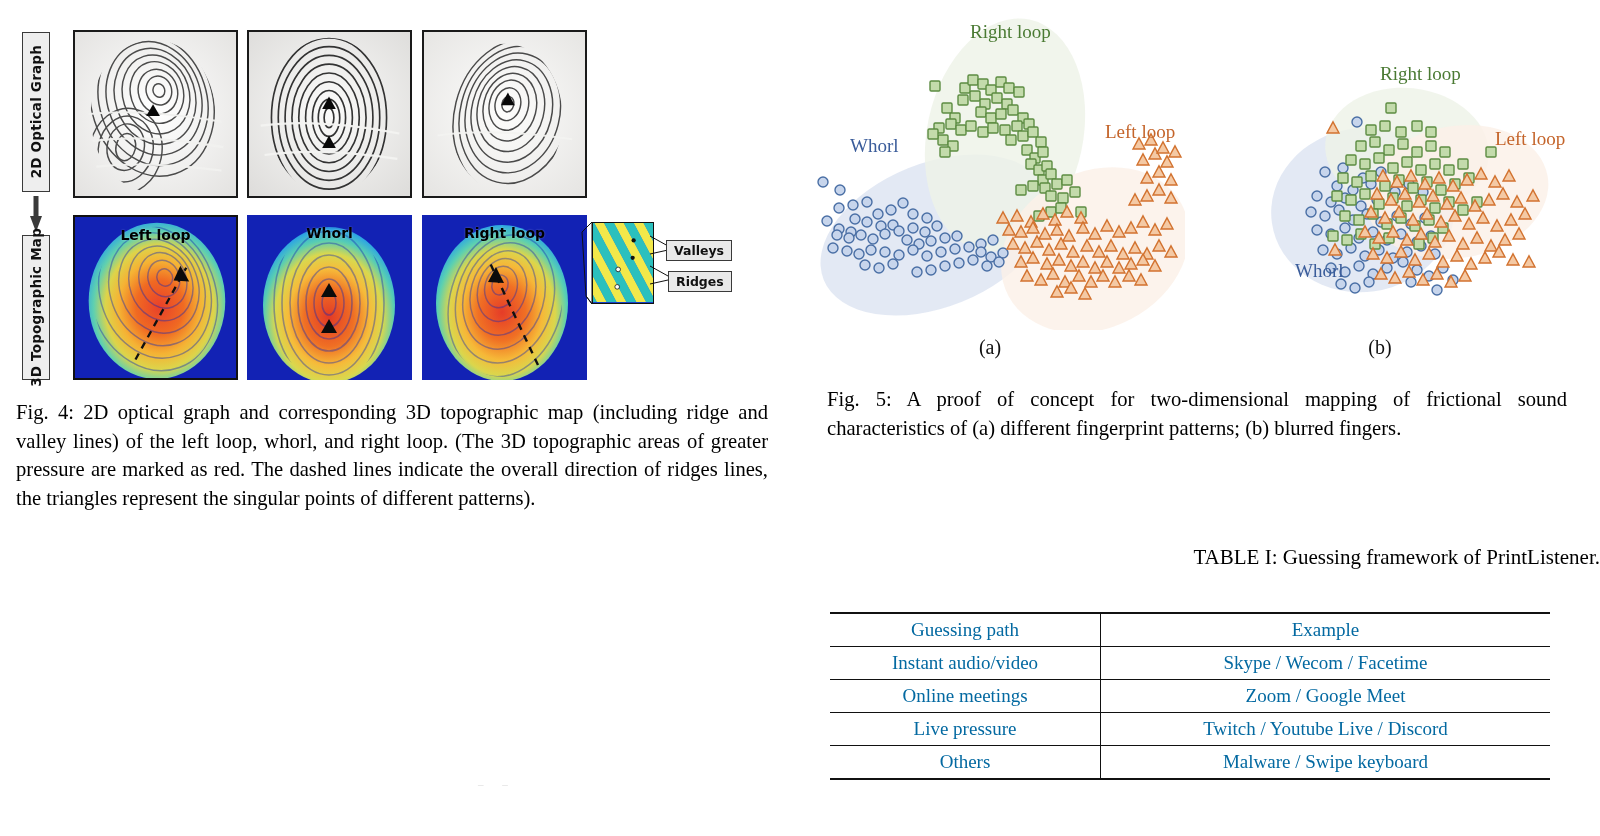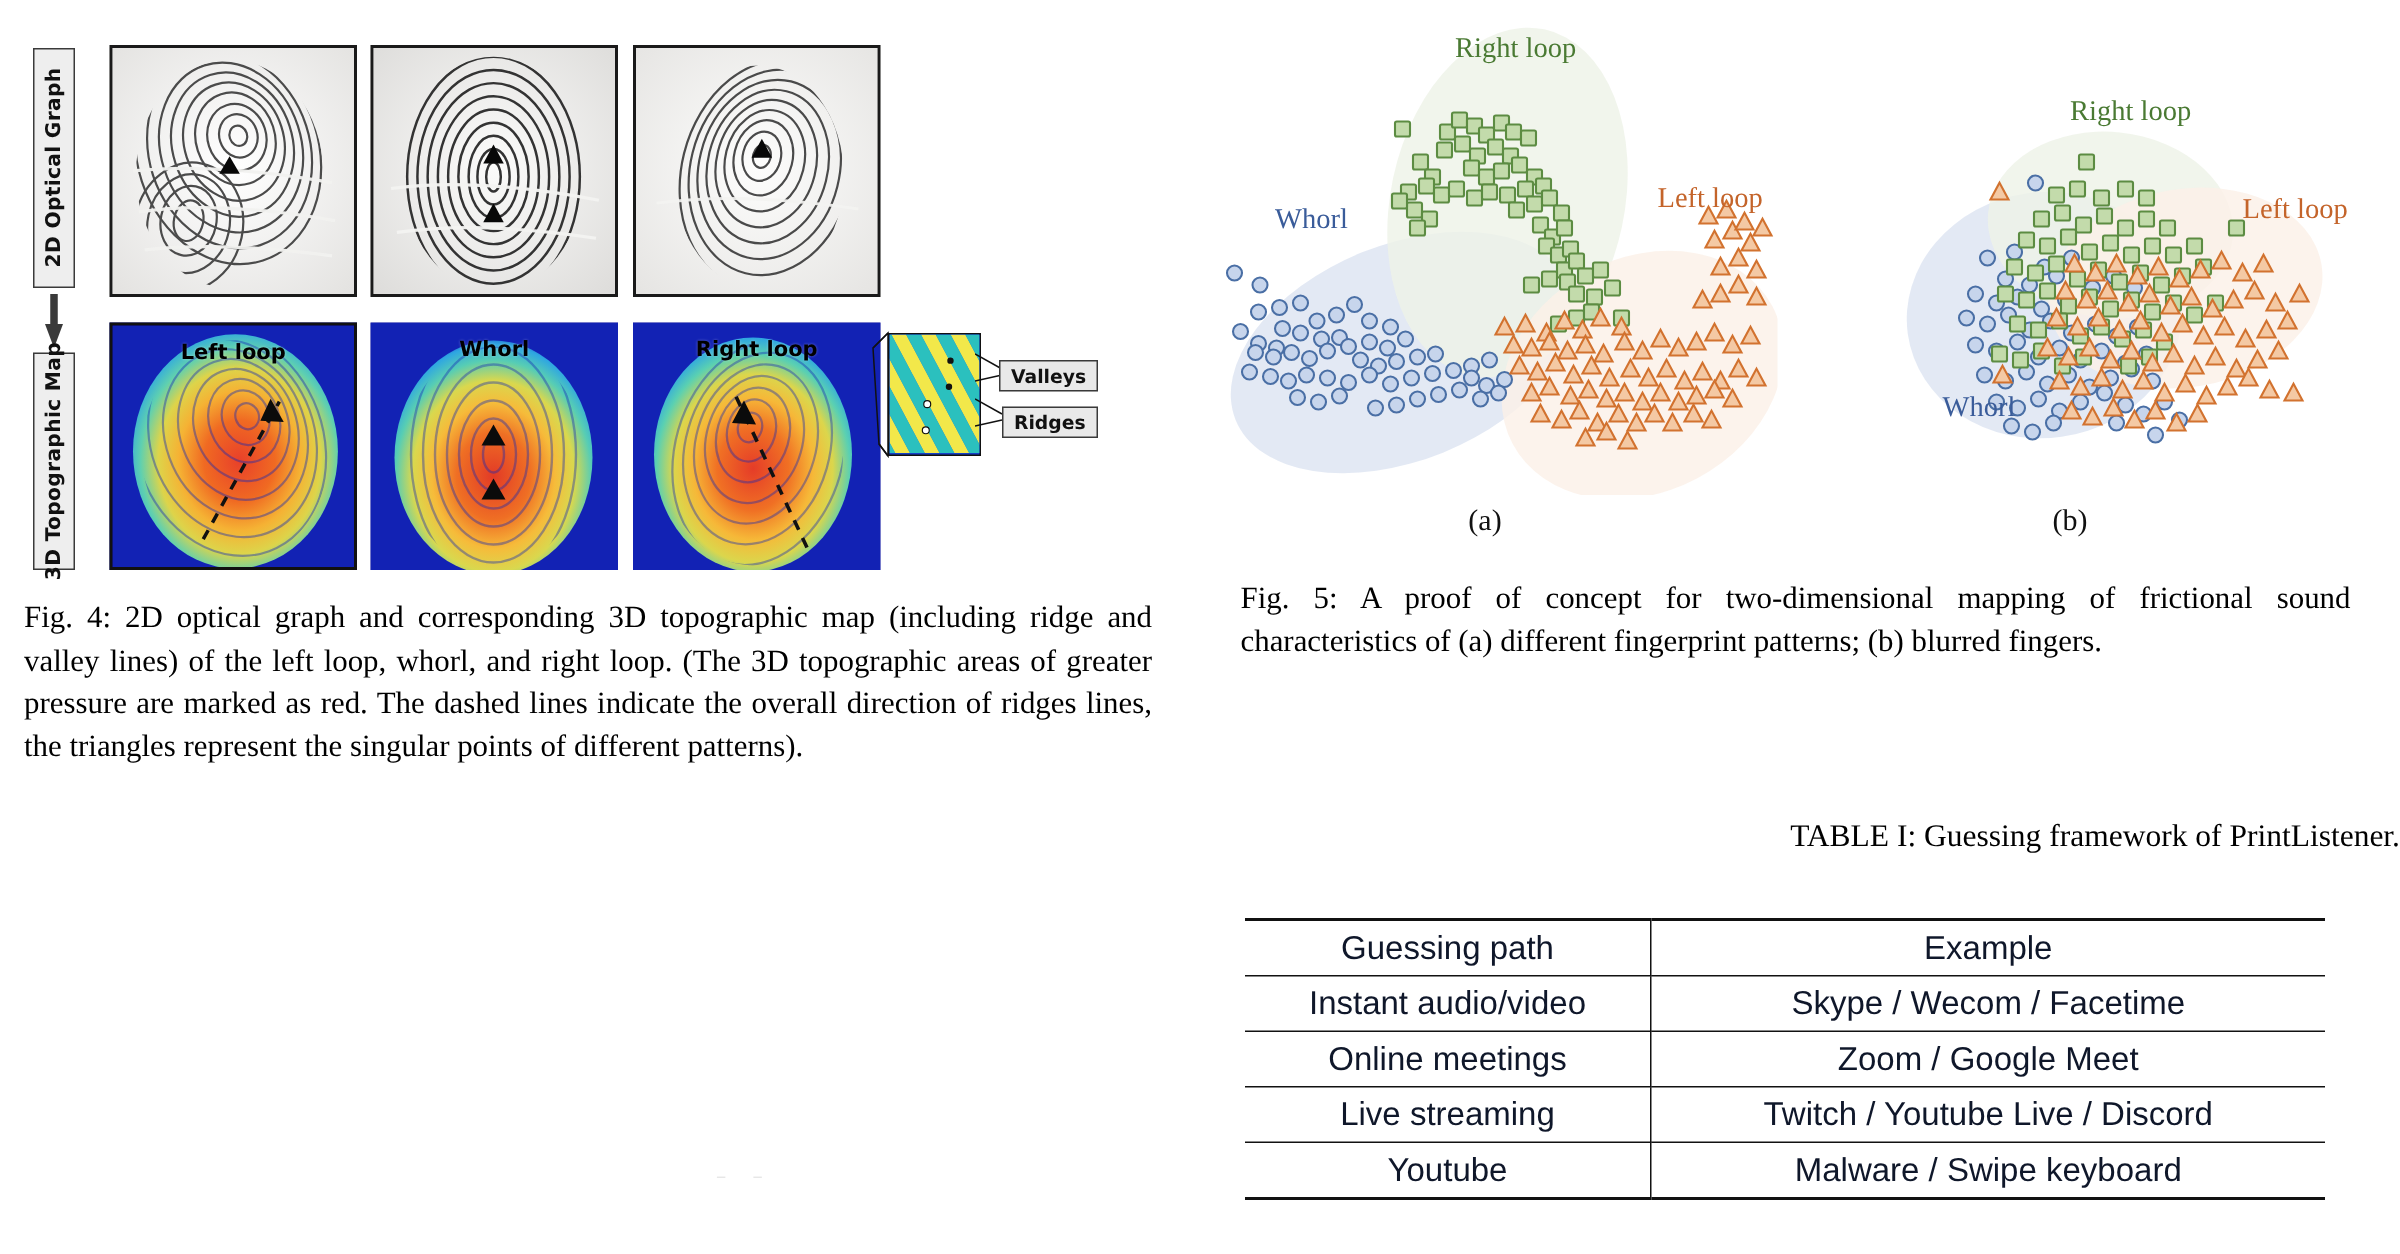--- a/index.html
+++ b/index.html
@@ -141,23 +141,23 @@
   #table-title{
     position:absolute;left:795px;top:545px;width:805px;
     text-align:right;
     font-family:"Liberation Serif", serif;
     font-size:21px;color:#000;
   }
   #tbl-wrap{position:absolute;left:830px;top:612px;width:720px;}
   table#framework-table{
     border-collapse:collapse;
     width:720px;
-    font-family:Liberation Sans, sans-serif;
-    font-size:22px;
-    color:#0f172a;
+    font-family:Liberation Serif, serif;
+    font-size:19px;
+    color:#0369a1;
   }
   #framework-table td{
     text-align:center;
     padding:5px 4px;
     border-top:1.3px solid #111;
     border-bottom:1.3px solid #111;
   }
   #framework-table td.col-left{width:262px;border-right:1.3px solid #111;}
   #framework-table tr.head td{border-top:2.6px double #111;}
   #framework-table tr.last td{border-bottom:2.2px solid #111;}
@@ -866,24 +866,24 @@
           </tr>
           <tr>
             <td class="col-left">Instant audio/video</td>
             <td>Skype / Wecom / Facetime</td>
           </tr>
           <tr>
             <td class="col-left">Online meetings</td>
             <td>Zoom / Google Meet</td>
           </tr>
           <tr>
-            <td class="col-left">Live streaming</td>
+            <td class="col-left">Live pressure</td>
             <td>Twitch / Youtube Live / Discord</td>
           </tr>
           <tr class="last">
-            <td class="col-left">Youtube</td>
+            <td class="col-left">Others</td>
             <td>Malware / Swipe keyboard</td>
           </tr>
         </tbody>
     </table>
   </div>
 
 </div>
 
 </body></html>

